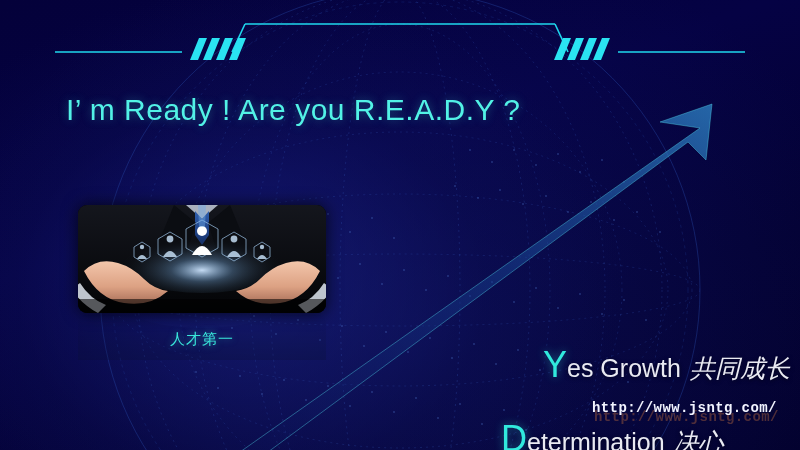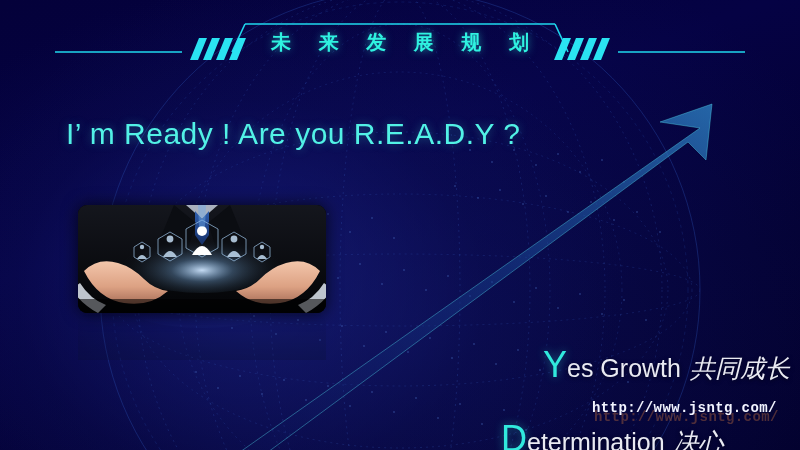--- a/index.html
+++ b/index.html
@@ -33,21 +33,20 @@
 
   
   .headline{
     position:absolute;left:66px;top:93px;
     color:#52f2e6;
     font-size:30px;
     font-weight:400;
     letter-spacing:.5px;
     white-space:nowrap;
     text-shadow:0 0 10px rgba(60,230,220,.35);
-    margin-top:24px;
   }
 
   
   .photo-wrap{position:absolute;left:78px;top:205px;width:248px;height:108px;}
   .photo{
     position:absolute;inset:0;
     border-radius:9px;
     overflow:hidden;
     background:#000;
     box-shadow:0 0 16px rgba(0,0,0,.75);
@@ -263,21 +262,20 @@
         <polygon points="229,60 238,38 246,38 237,60"></polygon>
       </g>
 
       <g fill="#2ae3f2">
         <polygon points="554,60 563,38 571,38 562,60"></polygon>
         <polygon points="567,60 576,38 584,38 575,60"></polygon>
         <polygon points="580,60 589,38 597,38 588,60"></polygon>
         <polygon points="593,60 602,38 610,38 601,60"></polygon>
       </g>
     </svg>
-    <div class="hdr-title">未 来 发 展 规 划</div>
   </div>
 
   <div class="headline">I’ m Ready !  Are  you  R.E.A.D.Y ?</div>
 
   <div class="photo-wrap">
     <div class="photo">
       <svg width="248" height="108" viewBox="0 0 248 108" xmlns="http://www.w3.org/2000/svg">
         <defs>
           <radialGradient id="glow" cx="50%" cy="62%" r="55%">
             <stop offset="0%" stop-color="#cfe6ff" stop-opacity=".95"></stop>
@@ -345,20 +343,21 @@
 
   <div class="photo-refl">
     <svg width="248" height="108" viewBox="0 0 248 108" xmlns="http://www.w3.org/2000/svg">
       <rect width="248" height="108" fill="#0a1030"></rect>
       <ellipse cx="124" cy="58" rx="80" ry="26" fill="#3a63b8" opacity=".45"></ellipse>
       <path d="M6 66 q14-14 34-8 q14 4 26 16 q10 10 24 12 q-18 16 -44 12 q-26 -4 -40 -32 Z" fill="#8e7fa8" opacity=".55"></path>
       <path d="M242 66 q-14-14 -34-8 q-14 4 -26 16 q-10 10 -24 12 q18 16 44 12 q26 -4 40 -32 Z" fill="#8e7fa8" opacity=".55"></path>
     </svg>
   </div>
 
+  <div class="caption">人才第一</div>
 
   <div class="ready-list">
 
     <div class="ready-row r0">
       <span class="cap">Y</span><span>es Growth</span><span class="cn">共同成长</span>
     </div>
 
     <div class="ready-row r1">
       <span class="cap">D</span><span>etermination</span><span class="cn">决心</span>
     </div>

